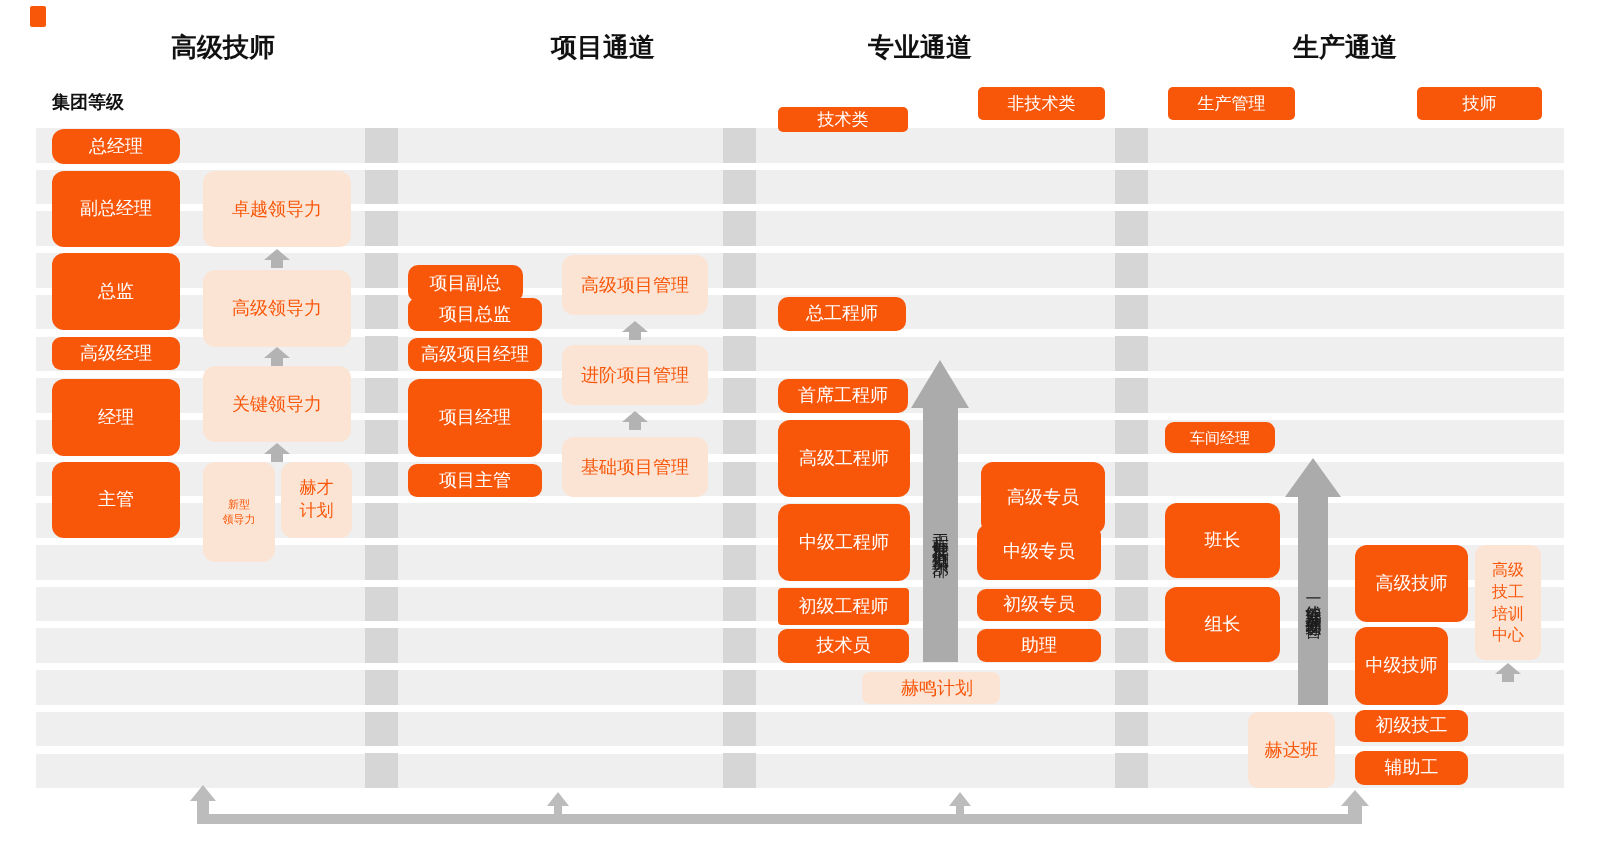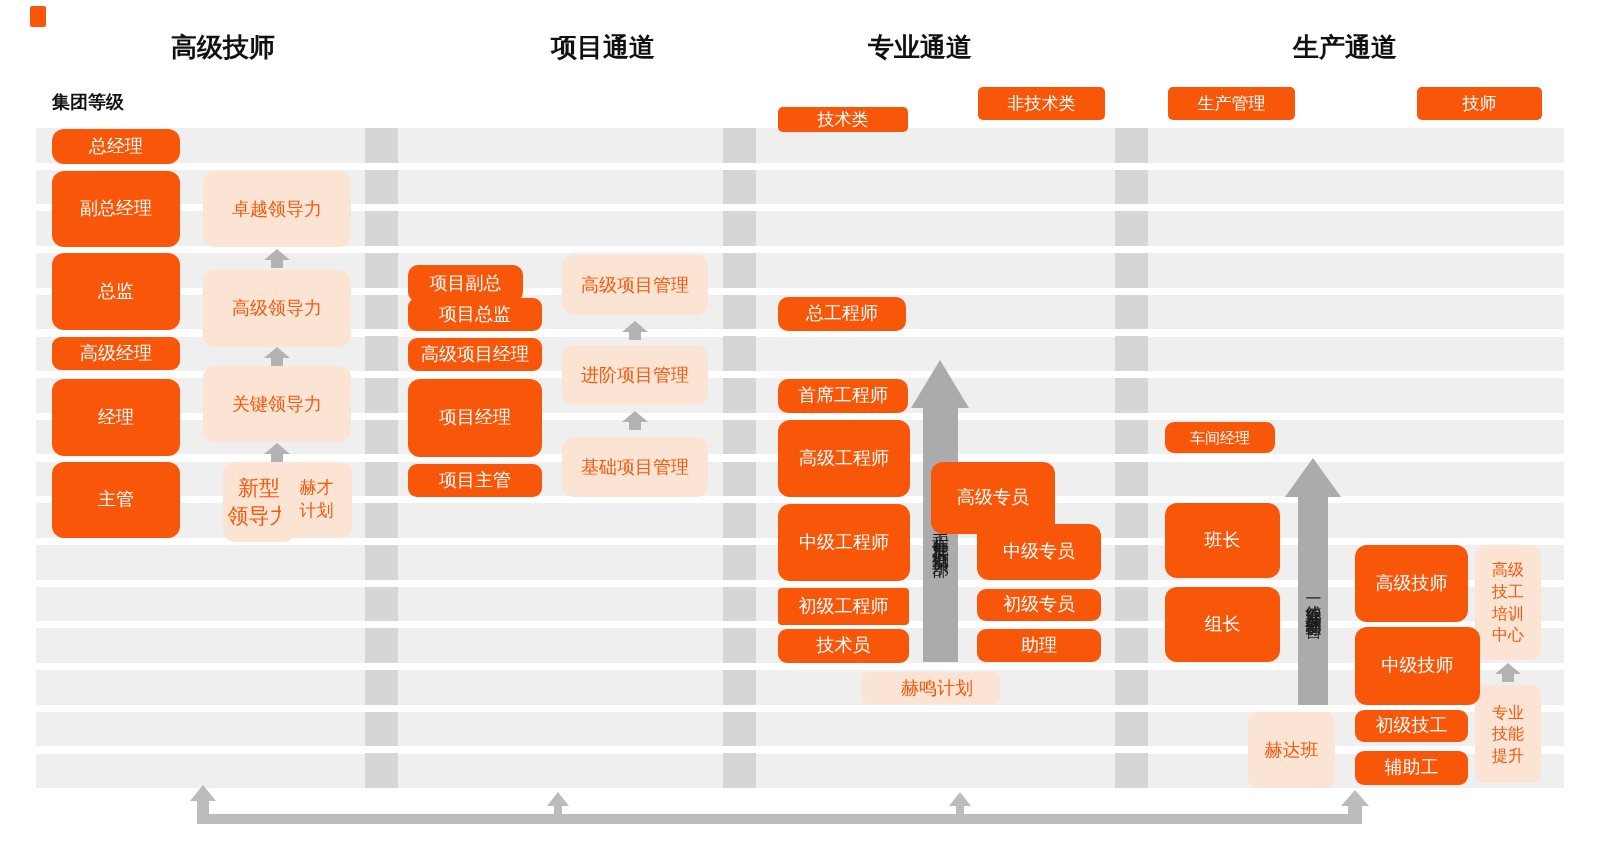--- a/index.html
+++ b/index.html
@@ -97,21 +97,21 @@
   <div class="lightbox" style="left:203px;top:270px;width:148px;height:77px;">高级领导力</div>
   <div class="mini-arrow" style="left:264px;top:347px;">
       <div class="tri"></div>
       <div class="stub"></div>
     </div>
   <div class="lightbox" style="left:203px;top:366px;width:148px;height:76px;">关键领导力</div>
   <div class="mini-arrow" style="left:264px;top:443px;">
       <div class="tri"></div>
       <div class="stub"></div>
     </div>
-  <div class="lightbox" style="left:203px;top:462px;width:72px;height:80px;font-size:21px;margin-left:20px;">新型
+  <div class="lightbox" style="left:203px;top:462px;width:72px;height:100px;font-size:11px;">新型
 领导力</div>
   <div class="lightbox" style="left:281px;top:462px;width:71px;height:76px;font-size:17px;">赫才
 计划</div>
 
   <div class="box" style="left:408px;top:265px;width:115px;height:37px;border-radius:10px;">项目副总</div>
   <div class="box" style="left:408px;top:298px;width:134px;height:33px;border-radius:9px;">项目总监</div>
   <div class="box" style="left:408px;top:338px;width:134px;height:33px;border-radius:9px;">高级项目经理</div>
   <div class="box" style="left:408px;top:379px;width:134px;height:78px;">项目经理</div>
   <div class="box" style="left:408px;top:464px;width:134px;height:33px;border-radius:9px;">项目主管</div>
 
@@ -136,56 +136,53 @@
   <div class="box" style="left:778px;top:504px;width:132px;height:77px;">中级工程师</div>
   <div class="box" style="left:778px;top:588px;width:131px;height:37px;border-radius:4px;">初级工程师</div>
   <div class="box" style="left:778px;top:629px;width:131px;height:34px;border-radius:9px;">技术员</div>
 
   <div>
     <div class="bigarrow-head" style="left:911px;top:360px;border-left:29px solid transparent;border-right:29px solid transparent;border-bottom:48px solid #ABABAB;"></div>
     <div class="bigarrow-shaft" style="left:923px;top:407px;width:35px;height:255px;"></div>
     <div class="bigarrow-text" style="left:923px;top:412px;width:35px;height:246px;font-size:17px;letter-spacing:3px;">工程师发展计划俱乐部</div>
   </div>
 
-  <div class="box" style="left:931px;top:462px;width:124px;height:72px;">高级专员</div>
+  <div class="box" style="left:981px;top:462px;width:124px;height:72px;">高级专员</div>
   <div class="box" style="left:977px;top:524px;width:124px;height:56px;">中级专员</div>
   <div class="box" style="left:977px;top:589px;width:124px;height:32px;border-radius:9px;">初级专员</div>
   <div class="box" style="left:977px;top:629px;width:124px;height:33px;border-radius:9px;">助理</div>
 
   <div class="lightbox" style="left:862px;top:672px;width:126px;height:32px;border-radius:8px;padding-left:12px;">赫鸣计划</div>
 
   <div class="subhead" style="left:1168px;top:87px;width:127px;height:33px;">生产管理</div>
   <div class="subhead" style="left:1417px;top:87px;width:125px;height:33px;">技师</div>
 
   <div class="box" style="left:1165px;top:422px;width:110px;height:31px;border-radius:9px;font-size:15px;">车间经理</div>
   <div class="box" style="left:1165px;top:503px;width:115px;height:75px;">班长</div>
   <div class="box" style="left:1165px;top:587px;width:115px;height:75px;">组长</div>
 
   <div>
     <div class="bigarrow-head" style="left:1285px;top:458px;border-left:28px solid transparent;border-right:28px solid transparent;border-bottom:39px solid #ABABAB;"></div>
     <div class="bigarrow-shaft" style="left:1298px;top:496px;width:30px;height:209px;"></div>
     <div class="bigarrow-text" style="left:1298px;top:500px;width:30px;height:202px;font-size:16px;letter-spacing:2px;">一线管理发展计划训练营</div>
   </div>
 
   <div class="box" style="left:1355px;top:545px;width:113px;height:77px;">高级技师</div>
-  <div class="box" style="left:1355px;top:627px;width:125px;height:78px;">中级技师</div>
+  <div class="box" style="left:1355px;top:627px;width:93px;height:78px;">中级技师</div>
   <div class="box" style="left:1355px;top:710px;width:113px;height:32px;border-radius:9px;">初级技工</div>
   <div class="box" style="left:1355px;top:751px;width:113px;height:34px;border-radius:9px;">辅助工</div>
 
   <div class="lightbox" style="left:1475px;top:545px;width:66px;height:115px;font-size:16px;border-radius:10px;">高级
 技工
 培训
 中心</div>
   <div class="mini-arrow" style="left:1495px;top:663px;">
       <div class="tri"></div>
       <div class="stub"></div>
     </div>
-  <div class="lightbox" style="left:1475px;top:685px;width:66px;height:98px;font-size:16px;border-radius:10px;">专业
-技能
-提升</div>
   <div class="lightbox" style="left:1248px;top:712px;width:87px;height:76px;border-radius:10px;">赫达班</div>
 
   <div>
     <div class="bbar" style="left:197px;top:814px;width:1165px;height:10px;"></div>
 
     <div class="bbar" style="left:197px;top:801px;width:12px;height:13px;"></div>
     <div class="btri" style="left:190px;top:785px;border-left:13px solid transparent;border-right:13px solid transparent;border-bottom:16px solid #BCBCBC;"></div>
 
     <div class="bbar" style="left:554px;top:806px;width:8px;height:8px;"></div>
     <div class="btri" style="left:547px;top:792px;border-left:11px solid transparent;border-right:11px solid transparent;border-bottom:14px solid #BCBCBC;"></div>

